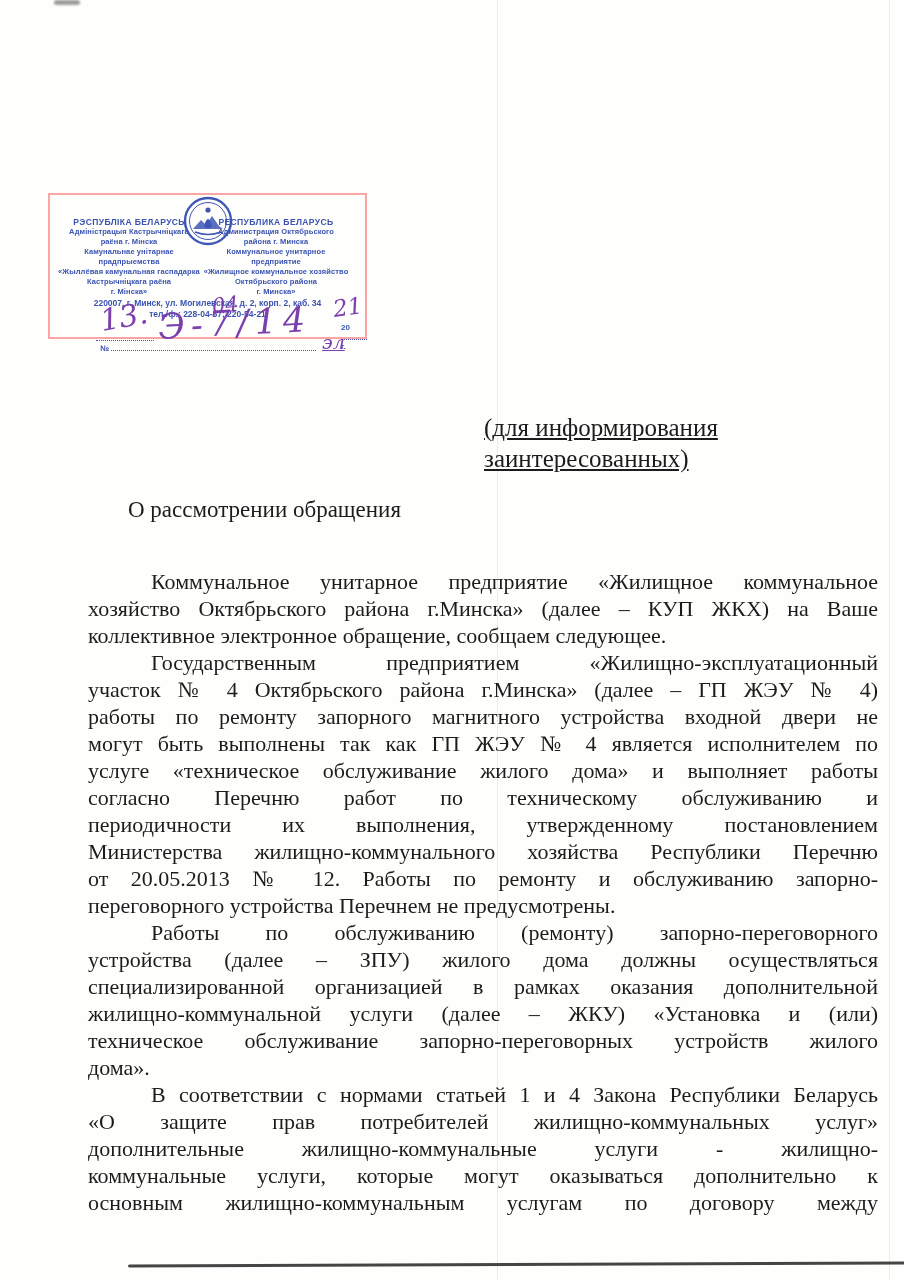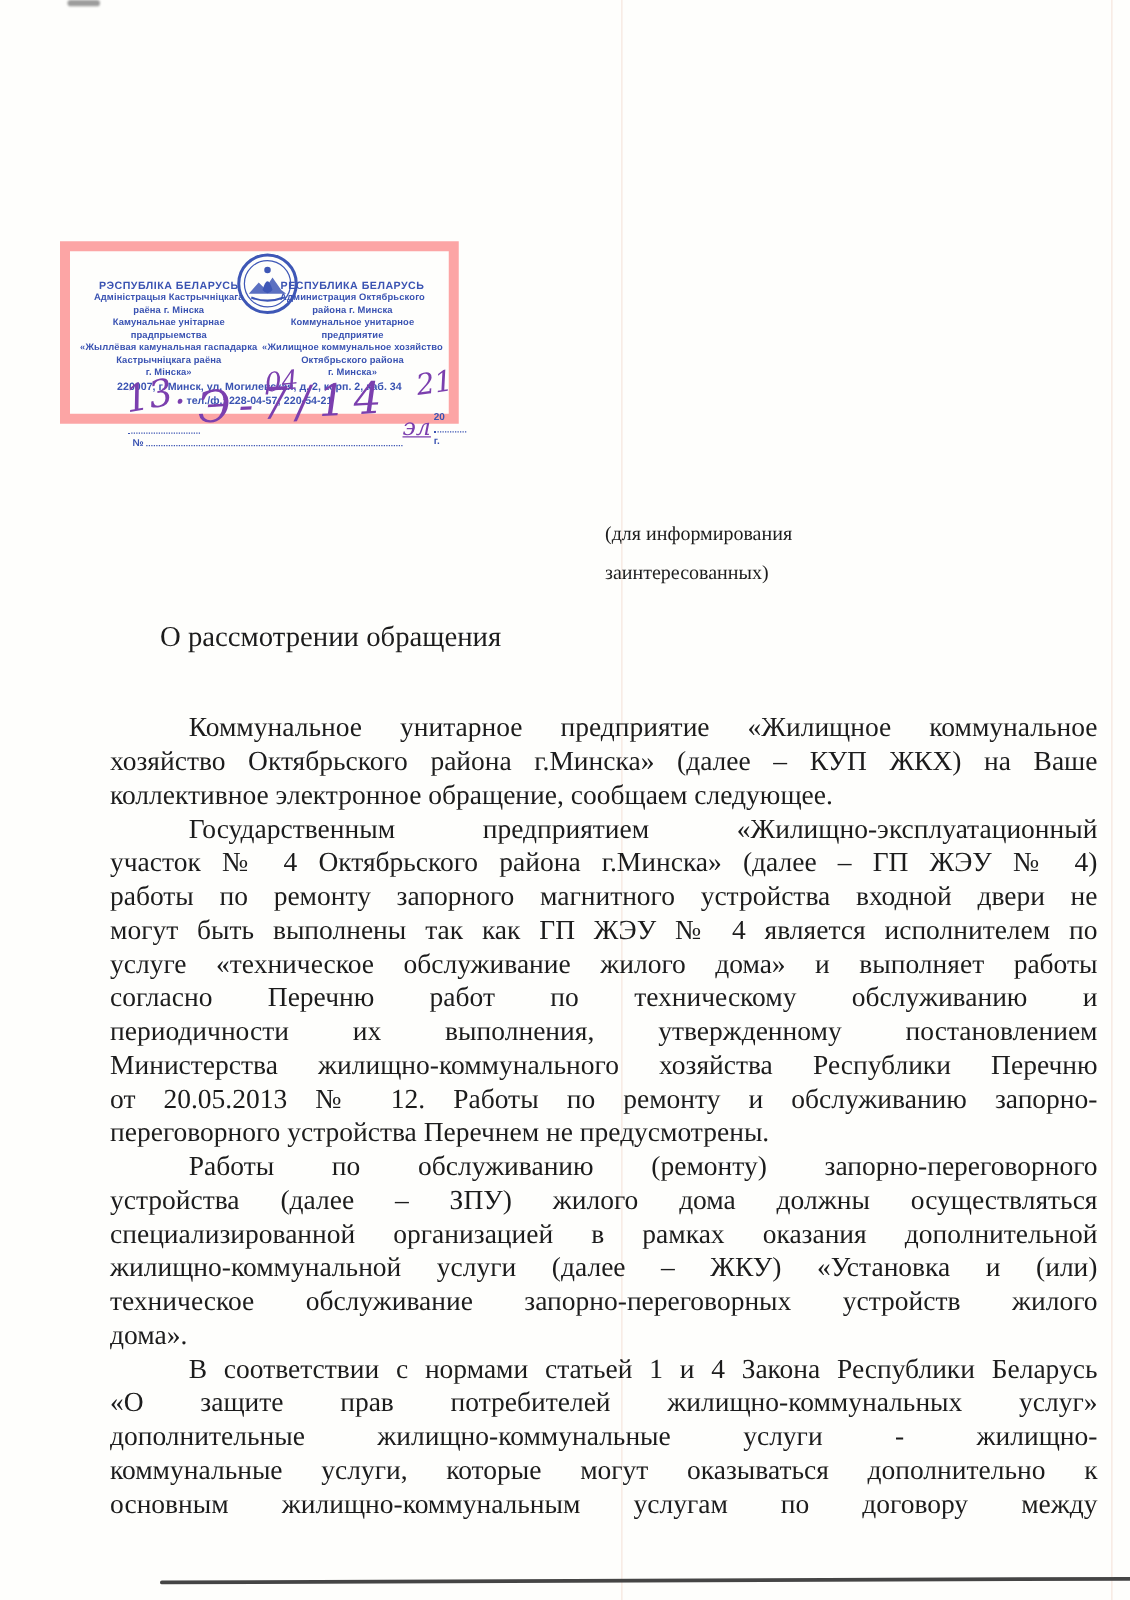--- a/index.html
+++ b/index.html
@@ -14,21 +14,21 @@
     background:rgba(224,150,120,0.22); }
   .scan-vline.v1 { left:497px; } .scan-vline.v2 { left:889px; }
   .scan-bottom-line { position:absolute; left:128px; top:1263px; width:778px; height:3px;
     background:#454545; transform:rotate(-0.22deg); border-radius:2px; }
   .scan-smudge { position:absolute; left:54px; top:0px; width:26px; height:5px;
     background:rgba(60,60,60,0.5); border-radius:3px; filter:blur(1px); }
 
   
   .stamp {
     position:absolute; left:48px; top:193px; width:319px; height:146px;
-    border:8px solid #fca5a5; color:#3a53b2;
+    border:2px solid #fca5a5; color:#3a53b2;
     font-family:"Liberation Sans", sans-serif; font-weight:700;
   }
   .stamp-col { position:absolute; top:22px; text-align:center;
     font-size:7.5px; line-height:10px; letter-spacing:0.1px; }
   .stamp-col.left  { left:3px;  width:152px; }
   .stamp-col.right { left:152px; width:148px; }
   .stamp-line.first { font-size:8.5px; letter-spacing:0.4px; }
   .emblem { position:absolute; left:133px; top:1px; width:50px; height:50px; }
   .stamp-address { position:absolute; left:0; top:103px; width:100%;
     text-align:center; font-size:8.5px; line-height:11px; }
@@ -44,21 +44,21 @@
     font-family:"DejaVu Serif", serif; font-style:italic; font-weight:500; }
   .hw-day    { left:100px; top:299px; font-size:30px; transform:rotate(-10deg); }
   .hw-month  { left:212px; top:293px; font-size:21px; transform:rotate(-6deg); }
   .hw-number { left:158px; top:303px; font-size:35px; letter-spacing:6px;
                transform:rotate(-3deg); }
   .hw-sub    { left:322px; top:331px; font-size:19px;text-decoration:underline; }
   .hw-year   { left:333px; top:294px; font-size:23px; transform:rotate(-8deg); }
 
   
   .recipient-note { position:absolute; left:484px; top:412px; width:260px;
-    font-size:16px; line-height:31px; }
+    font-size:25px; line-height:31px;text-decoration:underline; }
   .subject { position:absolute; left:96px; top:497px; font-size:23px;margin-left:32px; }
   .body-text { position:absolute; left:88px; top:568px; width:790px;
     font-size:22px; line-height:27px; }
   .pline { text-align:justify; text-align-last:justify; white-space:normal; }
   .pline.first { padding-left:63px; }
   .pline.last  { text-align-last:left; }
 </style>
 </head>
 <body>
 

